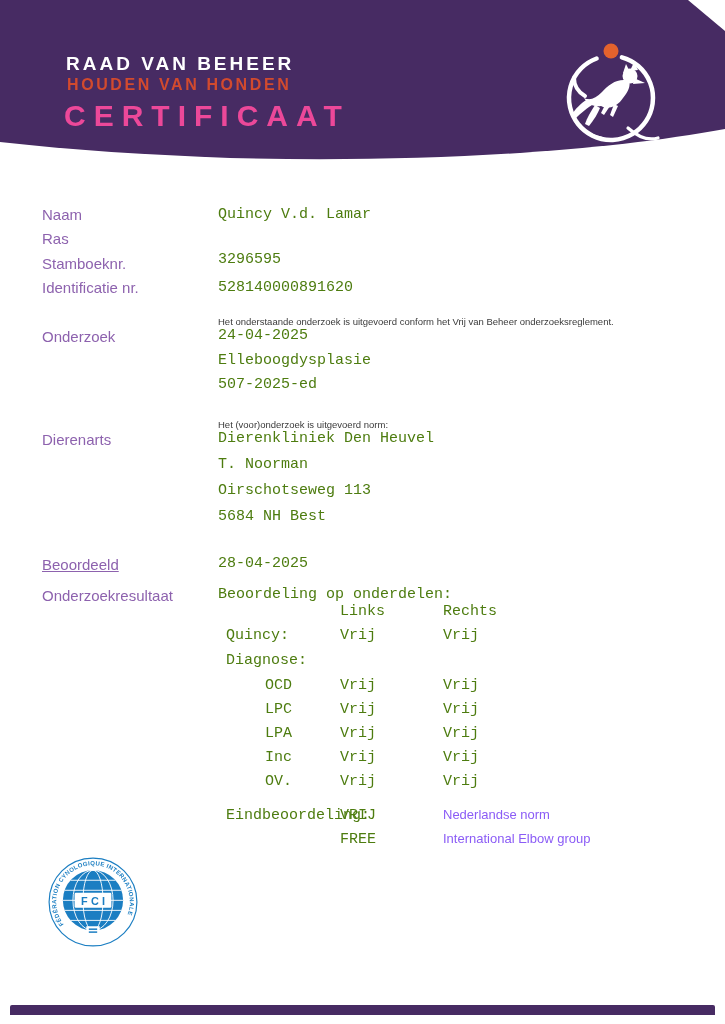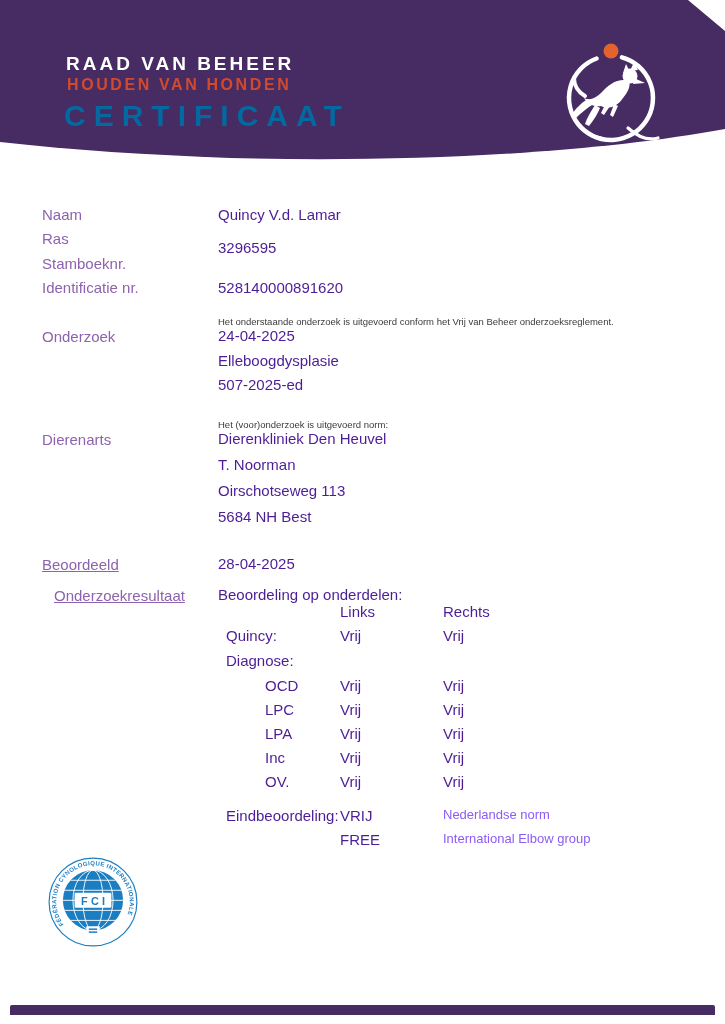--- a/index.html
+++ b/index.html
@@ -1,25 +1,25 @@
 <!DOCTYPE html>
 <html><head>
 <meta charset="utf-8">
 <style>
   html,body{margin:0;padding:0;background:#fff;}
   .page{position:relative;width:725px;height:1015px;background:#fff;overflow:hidden;
         font-family:"Liberation Sans",sans-serif;}
   .abs{position:absolute;white-space:nowrap;line-height:1;}
   .lbl{color:#8d62ae;font-size:15px;}
-  .val{color:#4c1d95;font-size:15px;}
+  .val{color:#4d7c0f;font-size:15px;font-family:Liberation Mono, monospace;}
   .note{color:#3a3a3a;font-size:9.5px;}
   .blue{color:#8b5cf6;font-size:13px;}
   .brand-title{color:#fff;font-size:19px;font-weight:bold;letter-spacing:3px;}
   .brand-sub{color:#d24a2e;font-size:16px;font-weight:bold;letter-spacing:2.6px;}
-  .doc-title{color:#0369a1;font-size:30px;font-weight:bold;letter-spacing:8px;}
+  .doc-title{color:#ec4899;font-size:30px;font-weight:bold;letter-spacing:8px;}
   .footer-bar{position:absolute;left:10px;top:1005px;width:705px;height:16px;
               background:#472b63;border-radius:2px;}
 </style>
 </head>
 <body>
 
 <div class="page">
 
   <svg class="abs" style="left:0;top:0;" width="725" height="166" viewBox="0 0 725 166">
     <path d="M0,0 H688 L725,31 V129 C600,152 420,163 230,158 C150,155 70,150 0,142 Z" fill="#472b63"></path>
@@ -50,42 +50,42 @@
       <path d="M39,60 C32,56 28,49 28,42" fill="none" stroke="#fff" stroke-width="4" stroke-linecap="round"></path>
     </g>
   </svg>
 
   <span class="abs lbl" style="left:42px;top:207px;">Naam</span>
   <span class="abs val" style="left:218px;top:207px;">Quincy V.d. Lamar</span>
 
   <span class="abs lbl" style="left:42px;top:231px;">Ras</span>
 
   <span class="abs lbl" style="left:42px;top:256px;">Stamboeknr.</span>
-  <span class="abs val" style="left:218px;top:240px;text-align:right;">3296595</span>
+  <span class="abs val" style="left:218px;top:252px;text-align:right;">3296595</span>
 
   <span class="abs lbl" style="left:42px;top:280px;">Identificatie nr.</span>
   <span class="abs val" style="left:218px;top:280px;">528140000891620</span>
 
   <span class="abs note" style="left:218px;top:317px;">Het onderstaande onderzoek is uitgevoerd conform het Vrij van Beheer onderzoeksreglement.</span>
   <span class="abs lbl" style="left:42px;top:329px;">Onderzoek</span>
   <span class="abs val" style="left:218px;top:328px;">24-04-2025</span>
   <span class="abs val" style="left:218px;top:353px;">Elleboogdysplasie</span>
   <span class="abs val" style="left:218px;top:377px;">507-2025-ed</span>
 
   <span class="abs note" style="left:218px;top:420px;">Het (voor)onderzoek is uitgevoerd norm:</span>
   <span class="abs lbl" style="left:42px;top:432px;">Dierenarts</span>
   <span class="abs val" style="left:218px;top:431px;">Dierenkliniek Den Heuvel</span>
   <span class="abs val" style="left:218px;top:457px;">T. Noorman</span>
   <span class="abs val" style="left:218px;top:483px;">Oirschotseweg 113</span>
   <span class="abs val" style="left:218px;top:509px;">5684 NH Best</span>
 
   <span class="abs lbl" style="left:42px;top:557px;text-decoration:underline;">Beoordeeld</span>
   <span class="abs val" style="left:218px;top:556px;">28-04-2025</span>
 
-  <span class="abs lbl" style="left:54px;top:588px;text-decoration:underline;">Onderzoekresultaat</span>
+  <span class="abs lbl" style="left:42px;top:588px;">Onderzoekresultaat</span>
   <span class="abs val" style="left:218px;top:587px;">Beoordeling op onderdelen:</span>
 
   <span class="abs val" style="left:340px;top:604px;">Links</span>
   <span class="abs val" style="left:443px;top:604px;">Rechts</span>
 
   <span class="abs val" style="left:226px;top:628px;">Quincy:</span>
   <span class="abs val" style="left:340px;top:628px;">Vrij</span>
   <span class="abs val" style="left:443px;top:628px;">Vrij</span>
 
   <span class="abs val" style="left:226px;top:653px;">Diagnose:</span>

